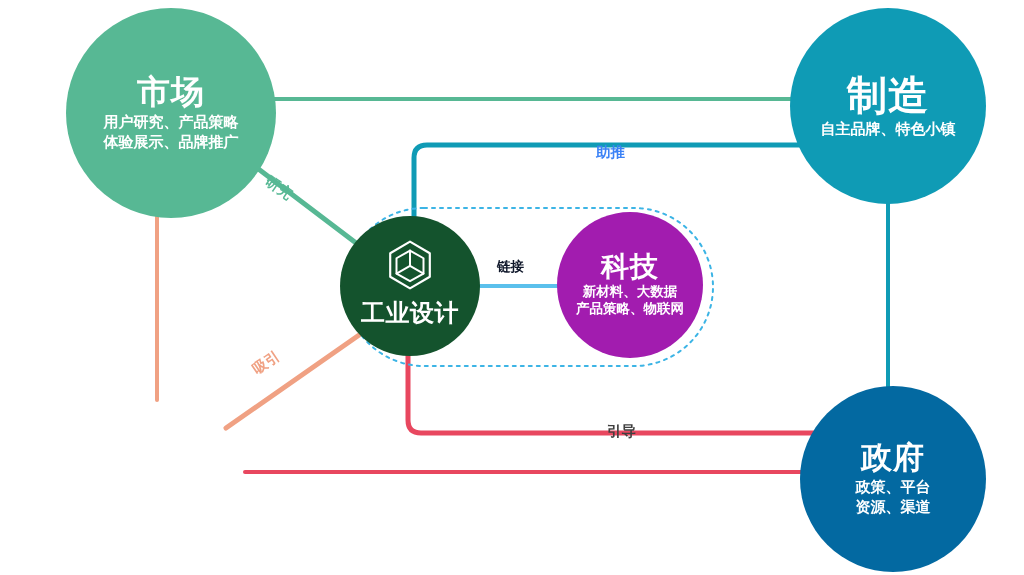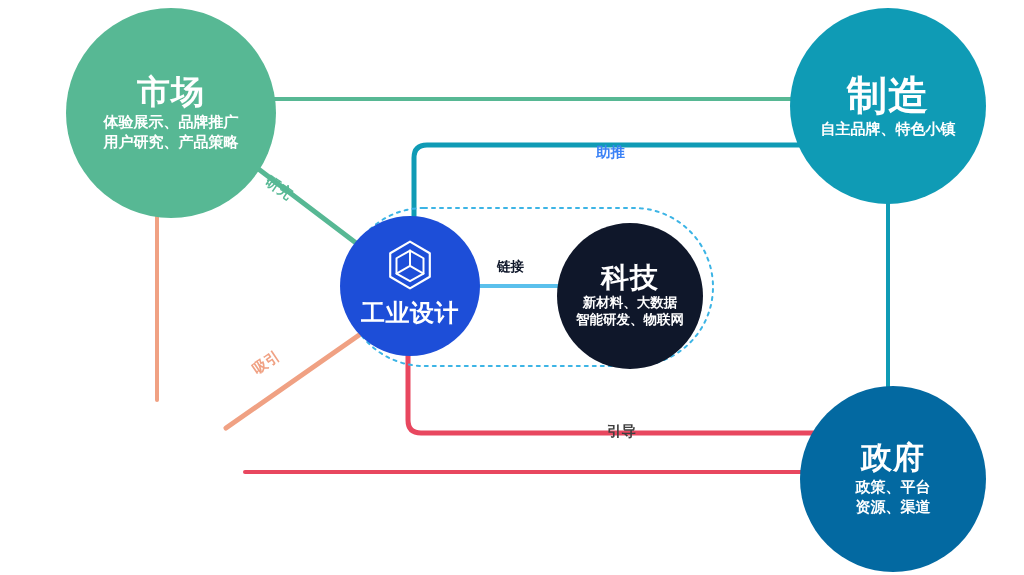--- a/index.html
+++ b/index.html
@@ -74,30 +74,30 @@
   
   #node-government {
     left: 800px; top: 386px; width: 186px; height: 186px;
     background: #0369a1;
   }
   #node-government .node-title { font-size: 31px; margin-bottom: 3px; }
   #node-government .node-lines { font-size: 15px; }
 
   
   #node-technology {
-    left: 557px; top: 223px; width: 146px; height: 146px;
-    background: #0f172a;
+    left: 557px; top: 212px; width: 146px; height: 146px;
+    background: #a21caf;
   }
   #node-technology .node-title { font-size: 28px; margin-bottom: 1px; }
   #node-technology .node-lines { font-size: 13.5px; }
 
   
   #node-core {
     left: 340px; top: 216px; width: 140px; height: 140px;
-    background: #1d4ed8;
+    background: #14532d;
     justify-content: flex-start;
     padding-top: 22px;
   }
   #node-core .core-icon {
     width: 54px; height: 54px;
   }
   #node-core .node-title {
     font-size: 24px;
     margin-top: 8px;
     letter-spacing: 0.5px;
@@ -160,22 +160,22 @@
     <path d="M 408 352 L 408 420 Q 408 433 421 433 L 824 433" fill="none" stroke="#e8475f" stroke-width="5" stroke-linecap="round"></path>
 
     <line x1="476" y1="286" x2="570" y2="286" stroke="#5bc0ec" stroke-width="4" stroke-linecap="round"></line>
 
     <rect x="345" y="208" width="368" height="158" rx="79" ry="79" fill="none" stroke="#3cb4e5" stroke-width="2" stroke-dasharray="3 5" stroke-linecap="round"></rect>
   </svg>
 
   <div class="node" id="node-market">
     <div class="node-title">市场</div>
     <div class="node-lines">
+      <div>用户研究、产品策略</div>
       <div>体验展示、品牌推广</div>
-      <div>用户研究、产品策略</div>
     </div>
   </div>
 
   <div class="node" id="node-manufacturing">
     <div class="node-title">制造</div>
     <div class="node-lines">
       <div>自主品牌、特色小镇</div>
     </div>
   </div>
 
@@ -185,21 +185,21 @@
     <div class="node-lines">
       <div>政策、平台</div>
       <div>资源、渠道</div>
     </div>
   </div>
 
   <div class="node" id="node-technology">
     <div class="node-title">科技</div>
     <div class="node-lines">
       <div>新材料、大数据</div>
-      <div>智能研发、物联网</div>
+      <div>产品策略、物联网</div>
     </div>
   </div>
 
   <div class="node" id="node-core">
     <span class="core-icon">
       <svg viewBox="0 0 60 60" width="54" height="54" xmlns="http://www.w3.org/2000/svg">
         <polygon points="30,4 52,17 52,43 30,56 8,43 8,17" fill="none" stroke="#ffffff" stroke-width="2.4" stroke-linejoin="round"></polygon>
         <polygon points="30,14 45,22.5 45,39.5 30,48 15,39.5 15,22.5" fill="none" stroke="#ffffff" stroke-width="2.2" stroke-linejoin="round"></polygon>
         <line x1="30" y1="14" x2="30" y2="31" stroke="#ffffff" stroke-width="2.2" stroke-linecap="round"></line>
         <line x1="30" y1="31" x2="15" y2="39.5" stroke="#ffffff" stroke-width="2.2" stroke-linecap="round"></line>

